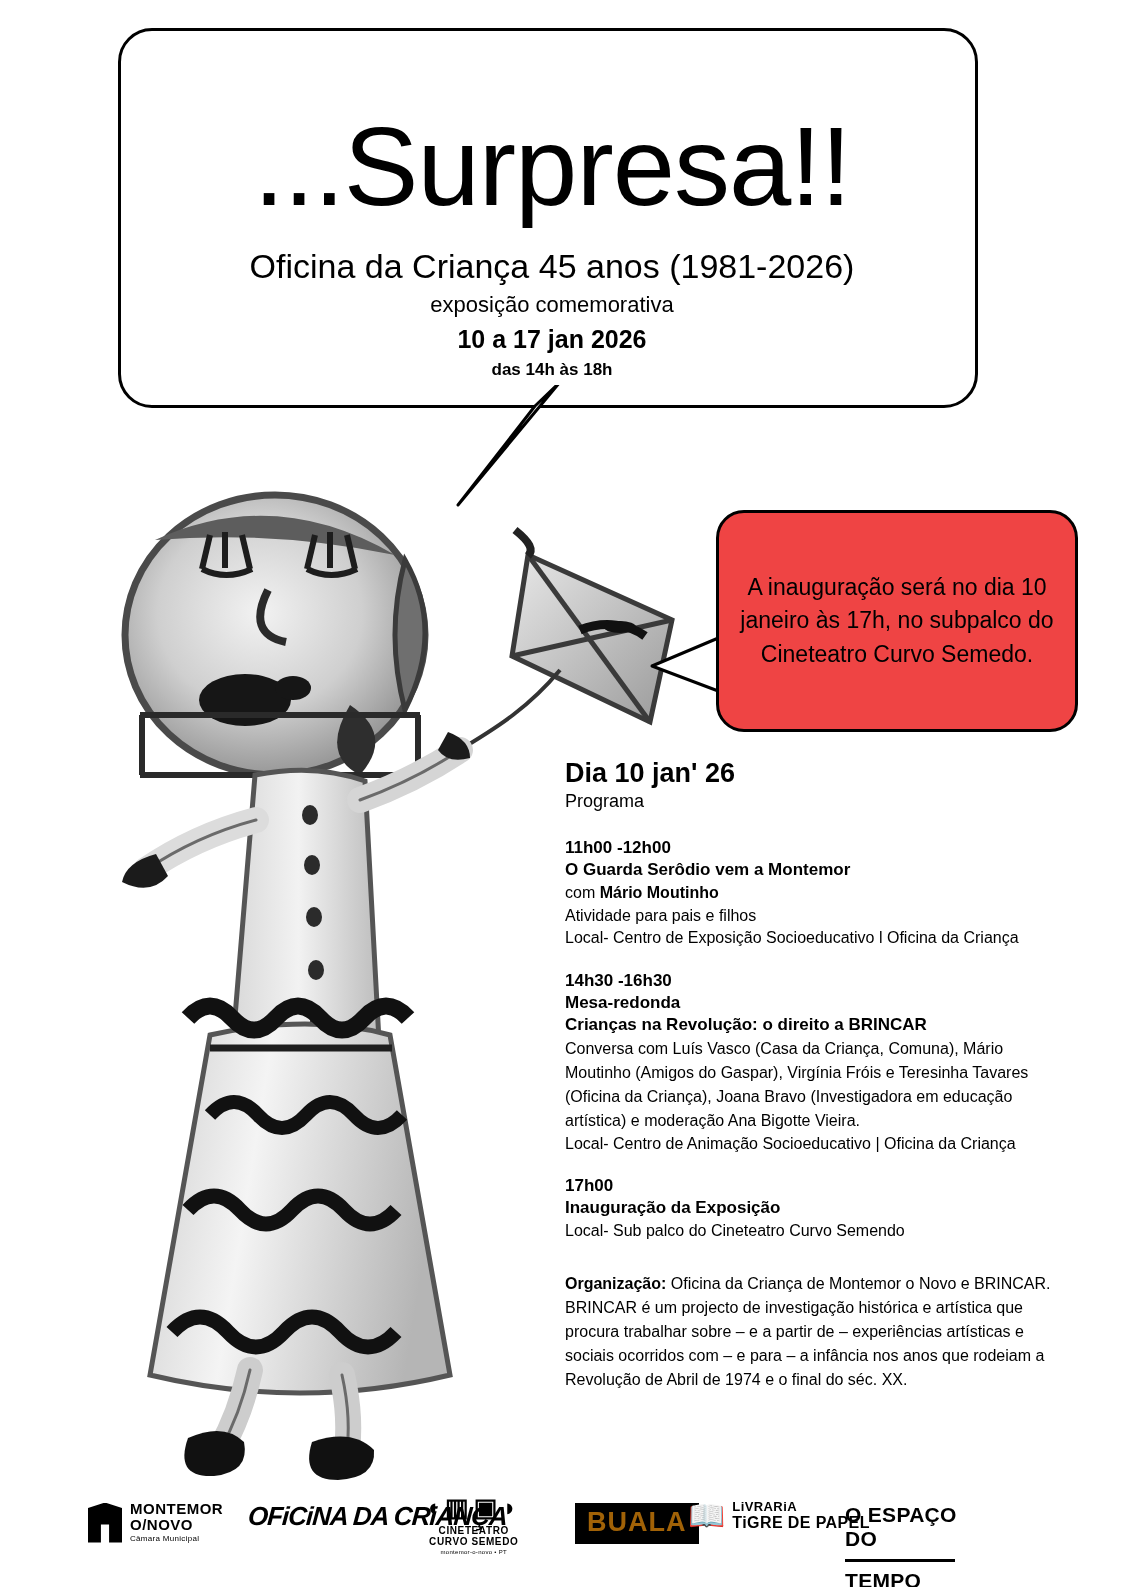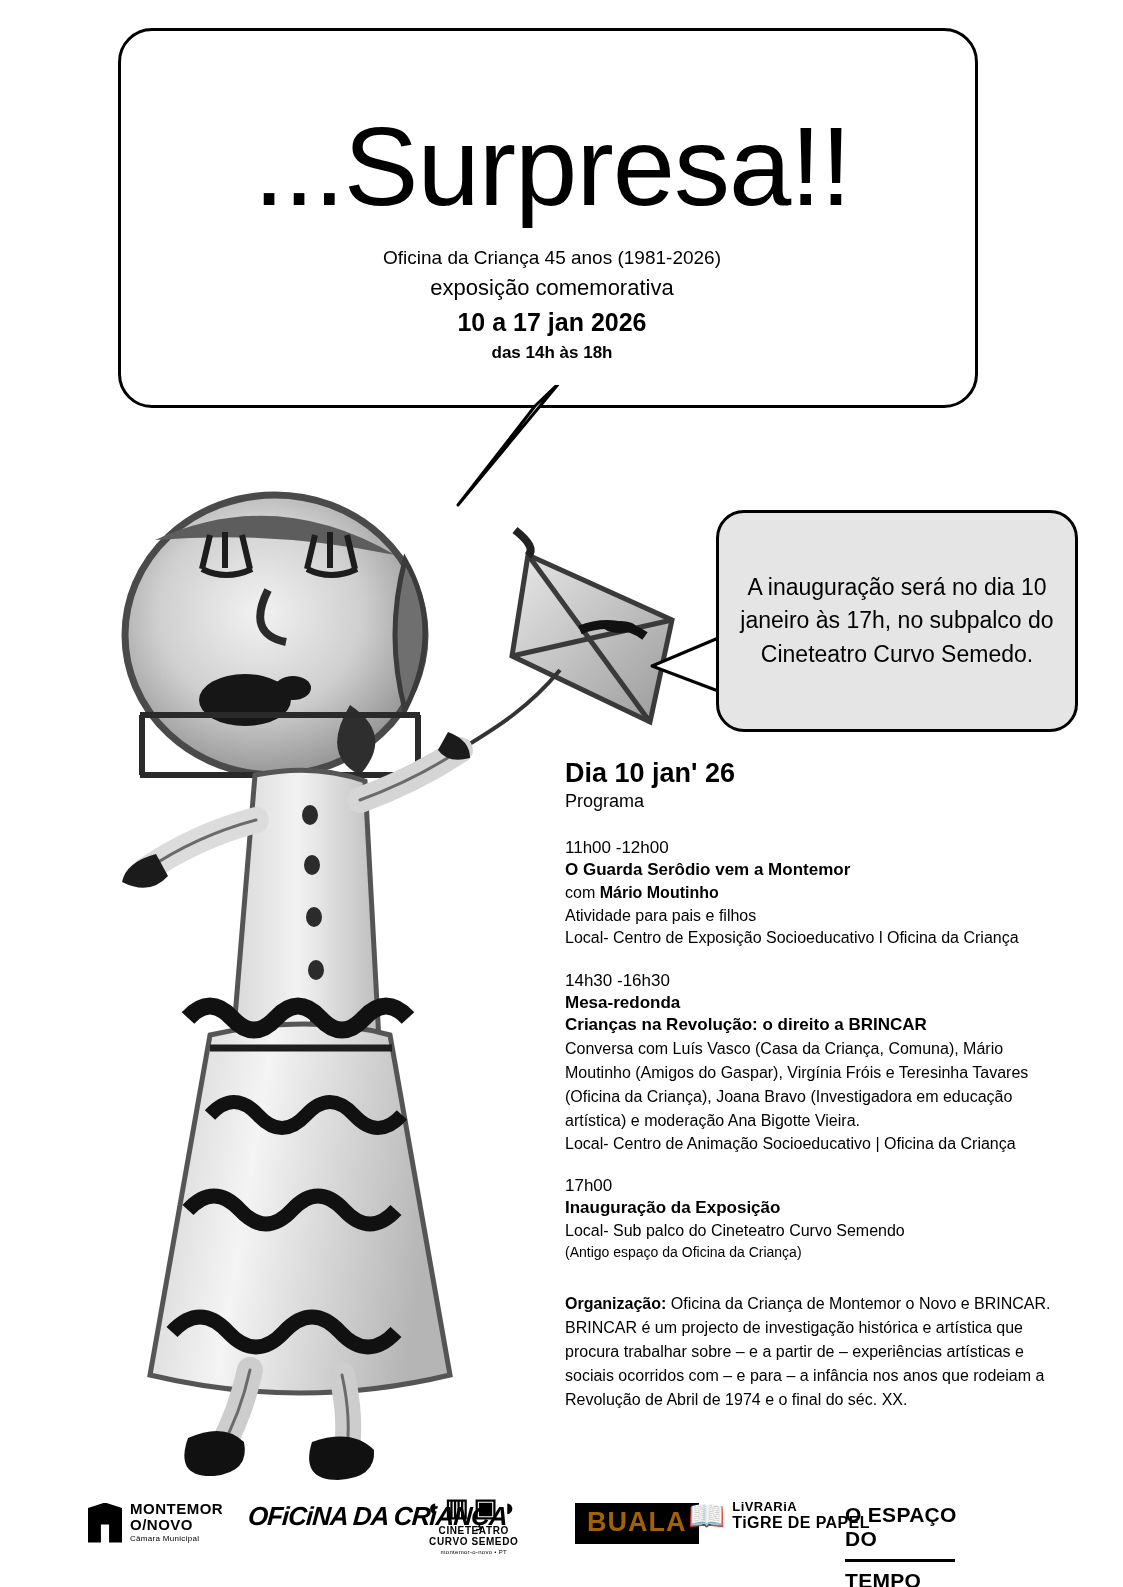--- a/index.html
+++ b/index.html
@@ -37,21 +37,21 @@
   .title-surpresa {
     font-size: 112px;
     line-height: 1.0;
     letter-spacing: -1px;
     text-align: center;
     margin-top: 70px;
     white-space: nowrap;
   }
   .sub1 {
     text-align: center;
-    font-size: 19px;
+    font-size: 34px;
     margin-top: 24px;
   }
   .sub2 {
     text-align: center;
     font-size: 22px;
     margin-top: 6px;
   }
   .sub3 {
     text-align: center;
     font-size: 25px;
@@ -77,21 +77,21 @@
 
   
   .bubble-right {
     position: absolute;
     left: 716px;
     top: 510px;
     width: 362px;
     height: 222px;
     border: 3px solid #000;
     border-radius: 28px;
-    background: #e5e5e5;
+    background: #ef4444;
     box-sizing: border-box;
     display: flex;
     align-items: center;
     justify-content: center;
     text-align: center;
   }
   .bubble-right p {
     margin: 0;
     font-size: 23px;
     line-height: 1.45;
@@ -127,20 +127,21 @@
     margin: 0 0 2px 0;
   }
   .prog-label {
     font-size: 18px;
     margin: 0 0 26px 0;
   }
   .block { margin-bottom: 22px; }
   .time {
     font-size: 17px;
     margin: 0 0 2px 0;
+    font-weight: bold;
   }
   .ttl {
     font-size: 17px;
     font-weight: bold;
     margin: 0 0 2px 0;
   }
   .ln {
     font-size: 16px;
     margin: 0 0 1px 0;
     line-height: 1.35;
@@ -380,21 +381,20 @@
     <p class="ttl">Mesa-redonda</p>
     <p class="ttl">Crianças na Revolução: o direito a BRINCAR</p>
     <p class="para">Conversa com Luís Vasco (Casa da Criança, Comuna), Mário Moutinho (Amigos do Gaspar), Virgínia Fróis e Teresinha Tavares (Oficina da Criança), Joana Bravo (Investigadora em educação artística) e  moderação Ana Bigotte Vieira.</p>
     <p class="ln">Local- Centro de Animação Socioeducativo | Oficina da Criança</p>
   </div>
 
   <div class="block">
     <p class="time">17h00</p>
     <p class="ttl">Inauguração da Exposição</p>
     <p class="ln">Local- Sub palco do Cineteatro Curvo Semendo</p>
-    <p class="ln small">(Antigo espaço da Oficina da Criança)</p>
   </div>
 
   <div class="block org">
     <p class="para"><b>Organização:</b><span> Oficina da Criança de Montemor o Novo e BRINCAR. BRINCAR é um projecto de investigação histórica e artística que procura trabalhar sobre – e a partir de – experiências artísticas e sociais ocorridos com – e para – a infância nos anos que rodeiam a Revolução de Abril de 1974 e o final do séc. XX.</span></p>
   </div>
 </div>
 
 <div class="footer">
 
   <div class="logo logo-montemor">

